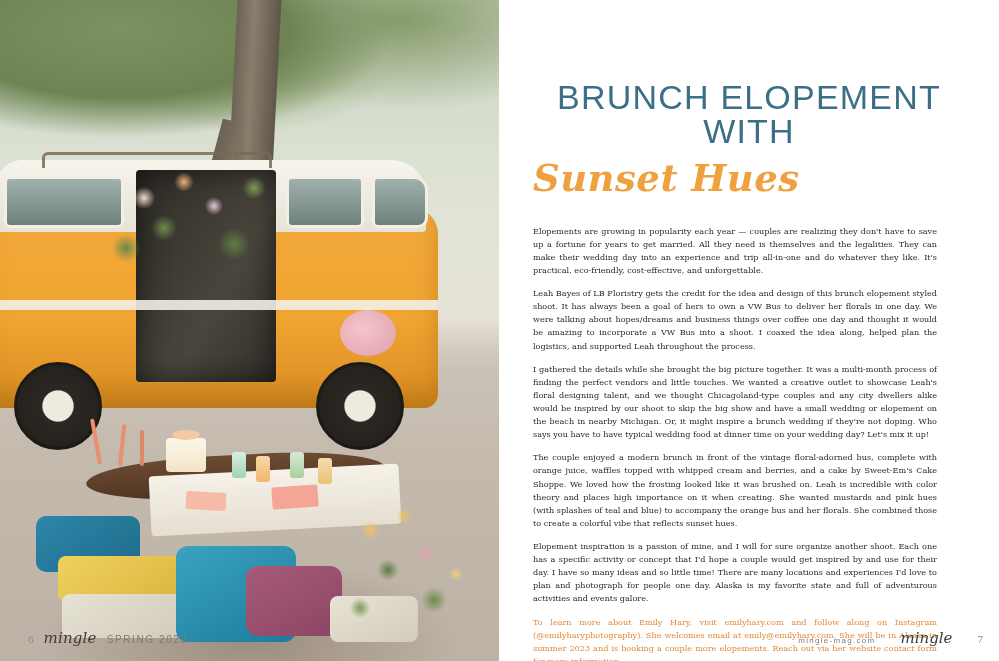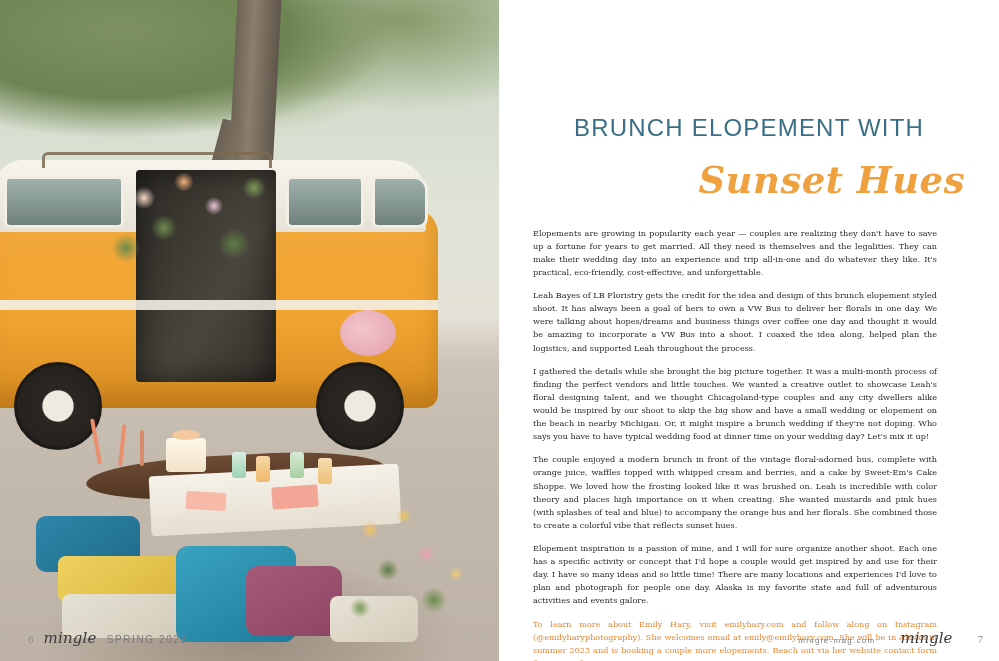--- a/index.html
+++ b/index.html
@@ -166,32 +166,32 @@
     font-family: "DejaVu Serif", serif; font-style: italic; font-size: 15px; color: #3a3a3a; letter-spacing: .2px;
   }
   .left-footer .issue { font-size: 10px; letter-spacing: 1.6px; color: #7b7b7b; font-family: "Liberation Sans", sans-serif; }
 
   
   .page-right {
     position: relative; width: 500px; height: 661px; background: #fff;
     padding: 0 34px;
   }
   .title-1 {
-    margin-top: 116px;
+    margin-top: 80px;
     text-align: center;
     font-family: "Liberation Sans", sans-serif;
-    font-size: 24px;
+    font-size: 34px;
     letter-spacing: 1.2px;
     color: #3b6f86;
     font-weight: 400;
     line-height: 1;
   }
   .title-2 {
-    text-align: right;
-    margin-top: 20px;
+    text-align: left;
+    margin-top: 10px;
     font-family: "DejaVu Serif", serif;
     font-weight: bold;
     font-style: italic;
     font-size: 37px;
     color: #efa13f;
     letter-spacing: .5px;
     line-height: 1.1;
   }
   .byline {
     text-align: center;

